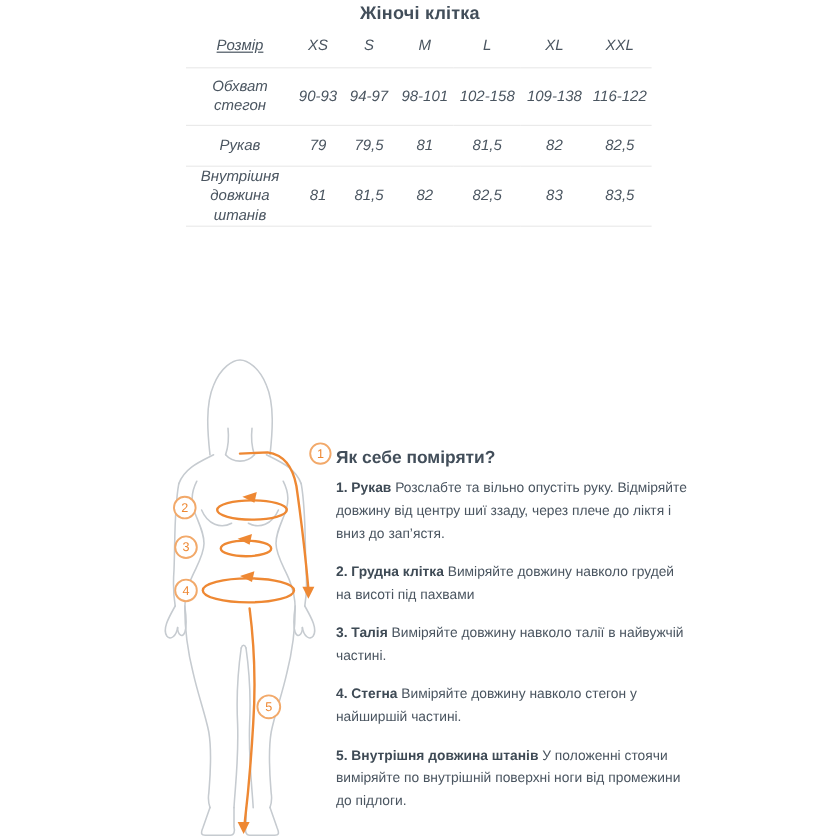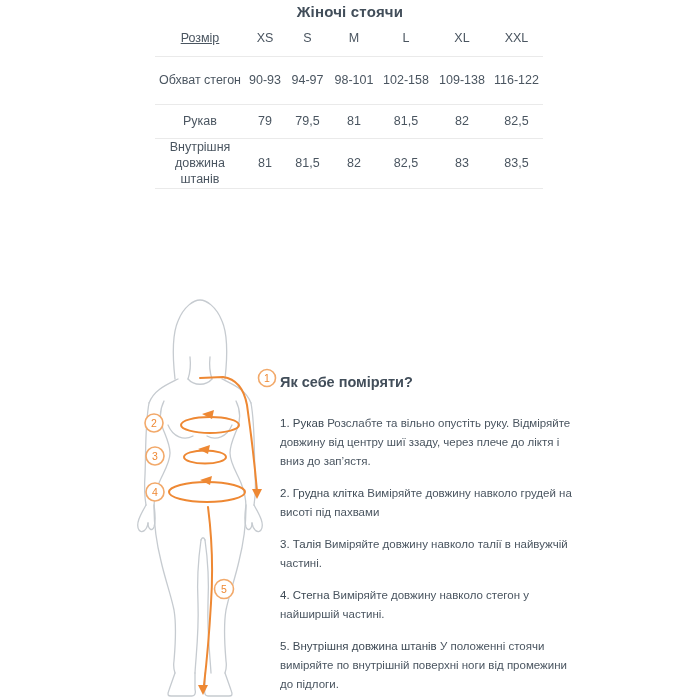--- a/index.html
+++ b/index.html
@@ -1,41 +1,41 @@
 <!DOCTYPE html>
 <html><head>
 <meta charset="utf-8">
 <style>
   html,body{margin:0;padding:0;background:#ffffff;}
   .page{position:relative;width:700px;height:700px;background:#ffffff;overflow:hidden;
         font-family:"Liberation Sans","DejaVu Sans",sans-serif;color:#4a5560;}
   .title{position:absolute;top:3px;left:0;width:700px;text-align:center;
          font-size:15px;font-weight:700;color:#424e5a;letter-spacing:.2px;}
-  table.sizes{position:absolute;left:155px;top:20px;width:388px;border-collapse:collapse;table-layout:fixed;}
+  table.sizes{position:absolute;left:155px;top:20px;width:388px;border-collapse:collapse;table-layout:fixed;font-style:italic;}
   table.sizes th,table.sizes td{font-weight:400;font-size:12.5px;text-align:center;vertical-align:middle;
          color:#4a5560;border-bottom:1px solid #eaeaea;padding:0 2px;line-height:16px;}
   table.sizes thead tr{height:36px;}
   table.sizes tbody tr:nth-child(1){height:48px;}
   table.sizes tbody tr:nth-child(2){height:34px;}
   table.sizes tbody tr:nth-child(3){height:50px;}
   table.sizes tbody tr:nth-child(4){height:32px;}
   table.sizes tbody tr:nth-child(5){height:66px;}
   .rozmir-link{text-decoration:underline;cursor:pointer;}
   .figure{position:absolute;left:118px;top:293px;width:164px;height:408px;}
   .guide{position:absolute;left:280px;top:374px;width:296px;}
-  .guide h3{margin:0 0 24px 0;font-size:14.5px;font-weight:700;color:#424e5a;}
+  .guide h3{margin:0 0 8px 0;font-size:14.5px;font-weight:700;color:#424e5a;}
   .guide p{margin:0 0 13px 0;font-size:11.5px;line-height:19px;color:#4a5560;}
-  .guide p b{color:#3e4a55;font-weight:400;}
+  .guide p b{color:#3e4a55;font-weight:700;}
 </style>
 </head>
 <body>
 
 <div class="page">
 
-  <div class="title">Жіночі стоячи</div>
+  <div class="title">Жіночі клітка</div>
 
   <table class="sizes">
     <colgroup>
       <col style="width:90px">
         <col style="width:40px">
         <col style="width:45px">
       <col style="width:48px">
         <col style="width:56px">
         <col style="width:56px">
         <col style="width:53px">

